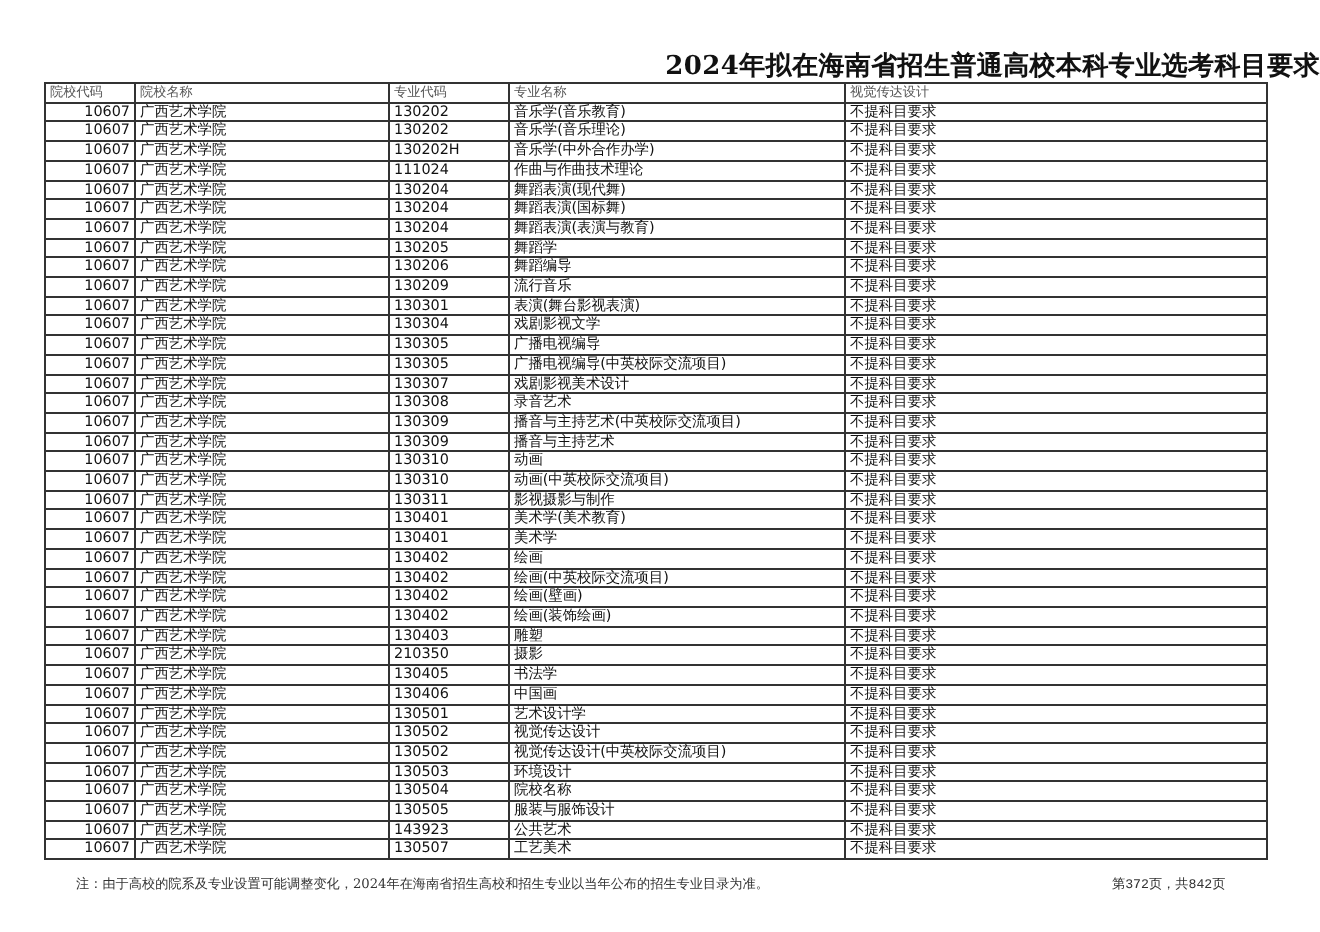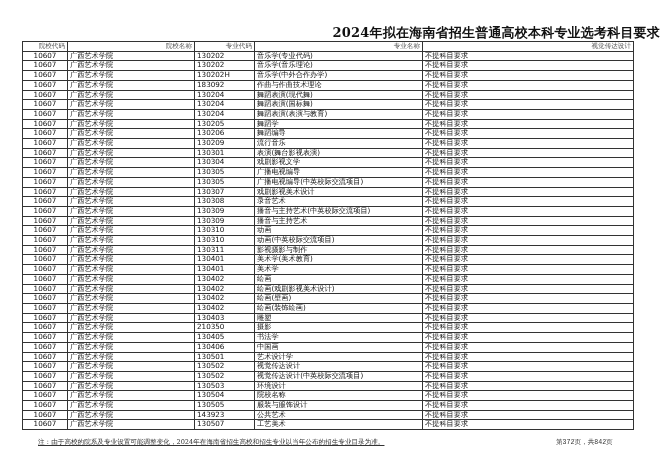--- a/index.html
+++ b/index.html
@@ -4,24 +4,24 @@
 <style>
   html, body { margin: 0; padding: 0; background: #ffffff; }
   body { width: 660px; height: 466px; position: relative; overflow: hidden;
          font-family: "DejaVu Sans", "Liberation Sans", sans-serif; color: #111; }
   .title { position: absolute; top: 24px; left: 0; width: 660px; text-align: right;
            font-family: "DejaVu Serif", "Liberation Serif", serif; font-size: 13px; font-weight: bold; letter-spacing: 0.2px; }
   table.grid { position: absolute; top: 41px; left: 22px; width: 611px; border-collapse: collapse;
                border: 1.2px solid #222; table-layout: fixed; }
   table.grid td, table.grid th { border: 0.8px solid #333; padding: 0 2px; height: 8.7px; line-height: 8.7px;
                                  font-size: 7.2px; white-space: nowrap; overflow: hidden; font-weight: normal; }
-  table.grid th { font-family: "DejaVu Serif", "Liberation Serif", serif; color: #555; text-align: right; font-size: 6.6px; }
-  td.c-code { text-align: center; }
+  table.grid th { font-family: "DejaVu Serif", "Liberation Serif", serif; color: #555; text-align: left; font-size: 6.6px; }
+  td.c-code { text-align: right; }
   .footer-note { position: absolute; top: 438px; left: 38px; font-size: 6.6px; color: #333;
-                 font-family: "DejaVu Serif", "Liberation Serif", serif; text-decoration: underline; }
+                 font-family: "DejaVu Serif", "Liberation Serif", serif; }
   .footer-page { position: absolute; top: 438px; left: 556px; font-size: 6.6px; color: #333;
                  font-family: Liberation Mono, monospace; }
 </style>
 </head>
 <body>
 
 <div class="title">2024年拟在海南省招生普通高校本科专业选考科目要求</div>
 
 <table class="grid">
   <colgroup>
@@ -38,41 +38,41 @@
       <th>专业代码</th>
       <th>专业名称</th>
       <th>视觉传达设计</th>
     </tr>
   </thead>
   <tbody id="tbody">
       <tr>
         <td class="c-code">10607</td>
         <td>广西艺术学院</td>
         <td>130202</td>
-        <td>音乐学(专业代码)</td>
+        <td>音乐学(音乐教育)</td>
         <td>不提科目要求</td>
       </tr>
       <tr>
         <td class="c-code">10607</td>
         <td>广西艺术学院</td>
         <td>130202</td>
         <td>音乐学(音乐理论)</td>
         <td>不提科目要求</td>
       </tr>
       <tr>
         <td class="c-code">10607</td>
         <td>广西艺术学院</td>
         <td>130202H</td>
         <td>音乐学(中外合作办学)</td>
         <td>不提科目要求</td>
       </tr>
       <tr>
         <td class="c-code">10607</td>
         <td>广西艺术学院</td>
-        <td>183092</td>
+        <td>111024</td>
         <td>作曲与作曲技术理论</td>
         <td>不提科目要求</td>
       </tr>
       <tr>
         <td class="c-code">10607</td>
         <td>广西艺术学院</td>
         <td>130204</td>
         <td>舞蹈表演(现代舞)</td>
         <td>不提科目要求</td>
       </tr>
@@ -206,21 +206,21 @@
         <td class="c-code">10607</td>
         <td>广西艺术学院</td>
         <td>130402</td>
         <td>绘画</td>
         <td>不提科目要求</td>
       </tr>
       <tr>
         <td class="c-code">10607</td>
         <td>广西艺术学院</td>
         <td>130402</td>
-        <td>绘画(戏剧影视美术设计)</td>
+        <td>绘画(中英校际交流项目)</td>
         <td>不提科目要求</td>
       </tr>
       <tr>
         <td class="c-code">10607</td>
         <td>广西艺术学院</td>
         <td>130402</td>
         <td>绘画(壁画)</td>
         <td>不提科目要求</td>
       </tr>
       <tr>

